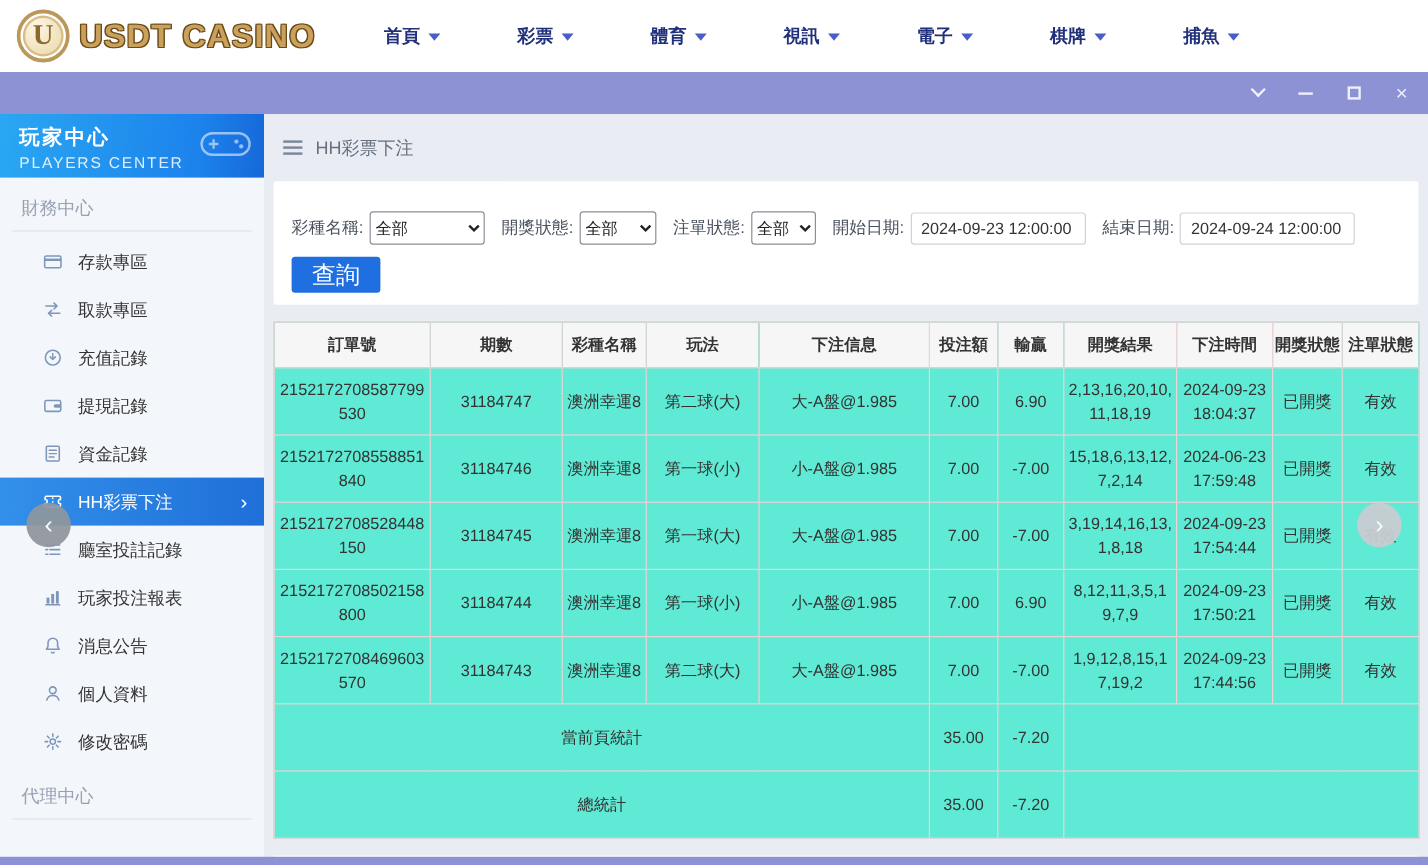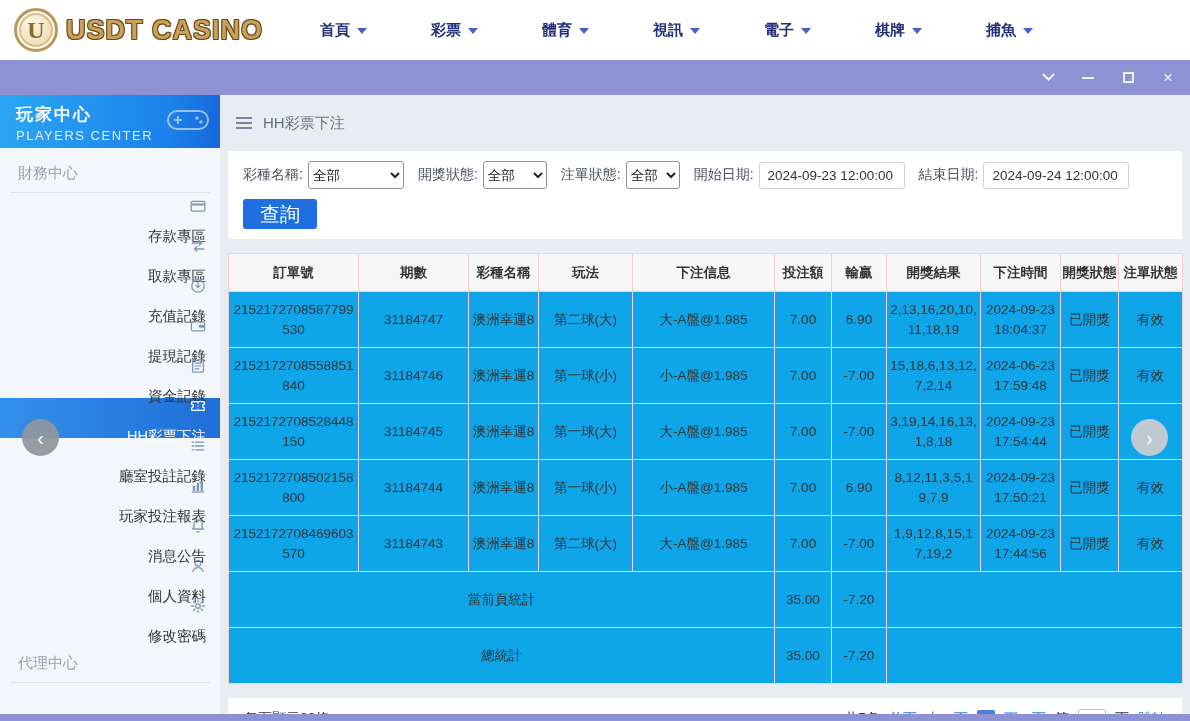--- a/index.html
+++ b/index.html
@@ -31,45 +31,45 @@
   
   .app { display:flex; height:619px; }
 
   
   .sidebar { width:220px; flex-shrink:0; background:#f3f6fa; overflow:hidden; }
   .side-head { height:53px; background:linear-gradient(95deg,#2aa7f2 0%, #1c82ec 75%, #1668d8 100%); color:#fff; padding:8px 0 0 16px; position:relative; }
   .side-head-title { font-size:17px; font-weight:bold; letter-spacing:2px; }
   .side-head-sub { font-size:13px; letter-spacing:1.5px; opacity:.85; margin-top:2px; }
   .gamepad { position:absolute; right:10px; top:10px; opacity:.55; }
   .sec-title { margin:0 10px; padding:16px 8px 9px; font-size:15px; color:#97a1b3; border-bottom:1px solid #dde3ec; margin-bottom:5px; }
-  .side-item { display:flex; align-items:flex-end; gap:13px; height:40px; padding:0 14px 0 36px; font-size:14.5px; color:#333; cursor:pointer;flex-direction:column; }
+  .side-item { display:flex; align-items:center; gap:13px; height:40px; padding:0 14px 0 36px; font-size:14.5px; color:#333; cursor:pointer; }
   .side-item .icon { width:16px; height:16px; color:#7f96bb; flex-shrink:0; }
   .side-item .icon svg { width:16px; height:16px; display:block; }
   .side-item.active { background:linear-gradient(90deg,#3390ea,#1f6fd8); color:#fff; }
   .side-item.active .icon { color:#fff; }
   .side-chev { margin-left:auto; font-size:17px; line-height:1; color:#fff; }
 
   
   .main { flex:1; padding:0 8px; overflow:hidden; }
   .breadcrumb { height:56px; display:flex; align-items:center; gap:11px; padding-left:8px; color:#66707f; font-size:15px; }
   .hamburger { display:flex; flex-direction:column; gap:3px; cursor:pointer; }
   .hamburger i { display:block; width:16px; height:2px; background:#7a8699; }
 
   .panel { background:#fff; border-radius:2px; }
-  .filters { padding:10px 15px 10px; font-size:14px; color:#4a5260; }
+  .filters { padding:25px 15px 10px; font-size:14px; color:#4a5260; }
   .filter-row { display:flex; align-items:center; flex-wrap:wrap; }
   .fl-label { margin-left:14px; }
   .fl-label:first-child { margin-left:0; }
   .sel { height:28px; border:1px solid #8a8f98; border-radius:3px; background:#fff; font-size:13.5px; color:#222; margin-left:5px; font-family:"Liberation Sans",sans-serif; }
   .sel-wide { width:96px; } .sel-mid { width:64px; } .sel-sm { width:54px; }
   .date-input { height:27px; border:1px solid #cdd3db; border-radius:3px; padding:0 8px; font-size:13.5px; color:#333; width:146px; margin-left:5px; font-family:"Liberation Sans",sans-serif; }
   .search-btn { margin-top:10px; height:30px; background:#1f6fe0; color:#fff; border:none; border-radius:3px; padding:0 17px; font-size:20px; cursor:pointer; font-family:"Liberation Sans",sans-serif; }
 
   .table-wrap { margin-top:14px; }
-  table.bets { width:100%; border-collapse:collapse; table-layout:fixed; background:#0ea5e9; }
+  table.bets { width:100%; border-collapse:collapse; table-layout:fixed; background:#5eead4; }
   table.bets th { background:#f6f6f7; color:#333; font-weight:bold; font-size:13.5px; border:1px solid #edd3d3; height:38px; padding:2px 1px; white-space:nowrap; overflow:hidden; }
   table.bets td { border:1px solid #edd3d3; text-align:center; font-size:13.5px; color:#333; padding:4px 3px; line-height:1.45; }
   table.bets tbody td { height:56px; }
   td.c-order, td.c-result { word-break:break-all; }
   tr.sum-row td { height:31px; }
 
   .pagefoot { margin-top:14px; height:42px; display:flex; align-items:center; justify-content:space-between; padding:0 16px; font-size:14px; color:#333; background:#fff; }
   .pager { display:flex; align-items:center; gap:9px; }
   .pg-link { color:#2a7de1; cursor:pointer; text-decoration:none; }
   .pg-current { background:#4a7ed8; color:#fff; min-width:18px; height:18px; line-height:18px; text-align:center; border-radius:2px; font-size:13px; padding:0 3px; cursor:pointer; }

